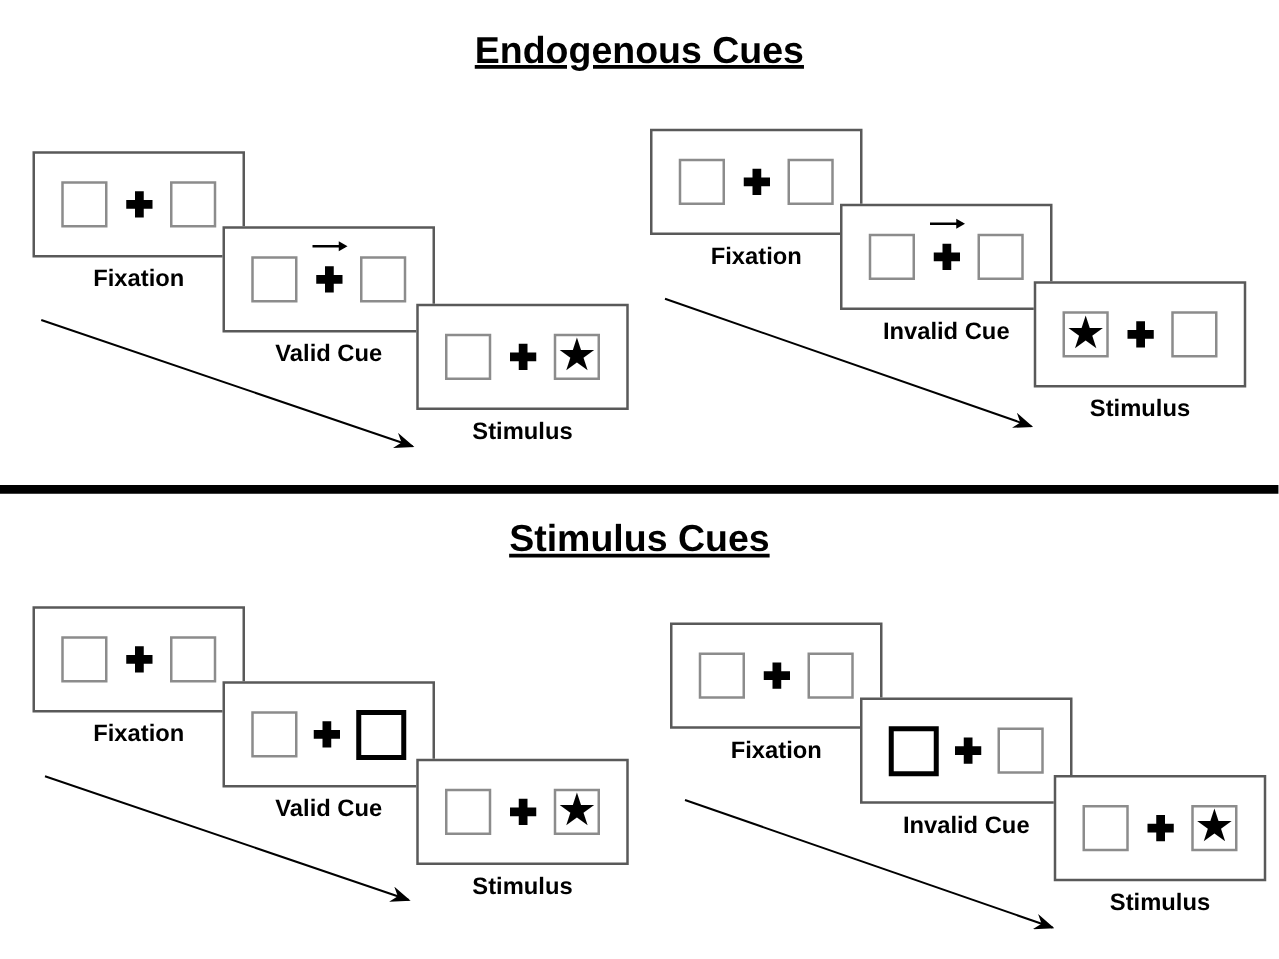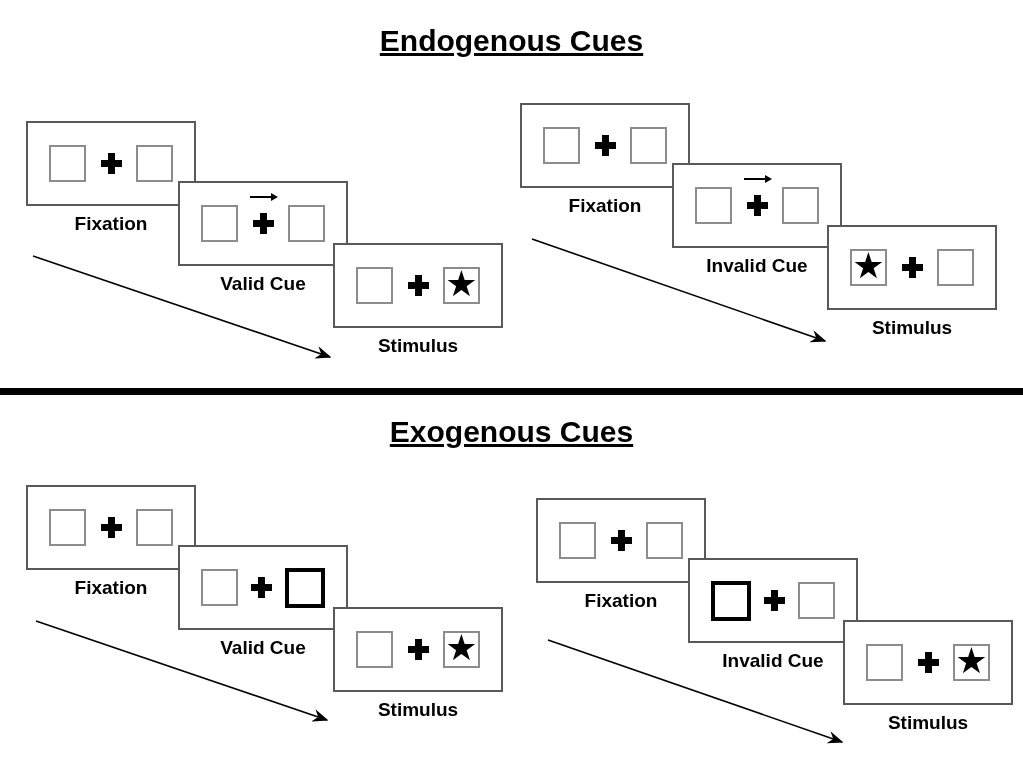--- a/index.html
+++ b/index.html
@@ -56,21 +56,21 @@
       </marker>
     </defs>
     <line x1="33" y1="256" x2="330" y2="357" stroke="#000" stroke-width="1.6" marker-end="url(#ah)"></line>
     <line x1="532" y1="239" x2="825" y2="341" stroke="#000" stroke-width="1.6" marker-end="url(#ah)"></line>
     <line x1="36" y1="621" x2="327" y2="720" stroke="#000" stroke-width="1.6" marker-end="url(#ah)"></line>
     <line x1="548" y1="640" x2="842" y2="742" stroke="#000" stroke-width="1.6" marker-end="url(#ah)"></line>
   </svg>
 
   <div class="title title-endo">Endogenous Cues</div>
   <div class="divider"></div>
-  <div class="title title-exo">Exogenous Cues</div>
+  <div class="title title-exo">Stimulus Cues</div>
 
 <div class="quad" style="left: 26px; top: 121px;">
       <div class="panel" style="left: 0px; top: 0px; z-index: 1;">
     <div class="sq"></div>
     <div class="center">
 
       <span class="plus"></span>
     </div>
     <div class="sq"></div>
   </div>

